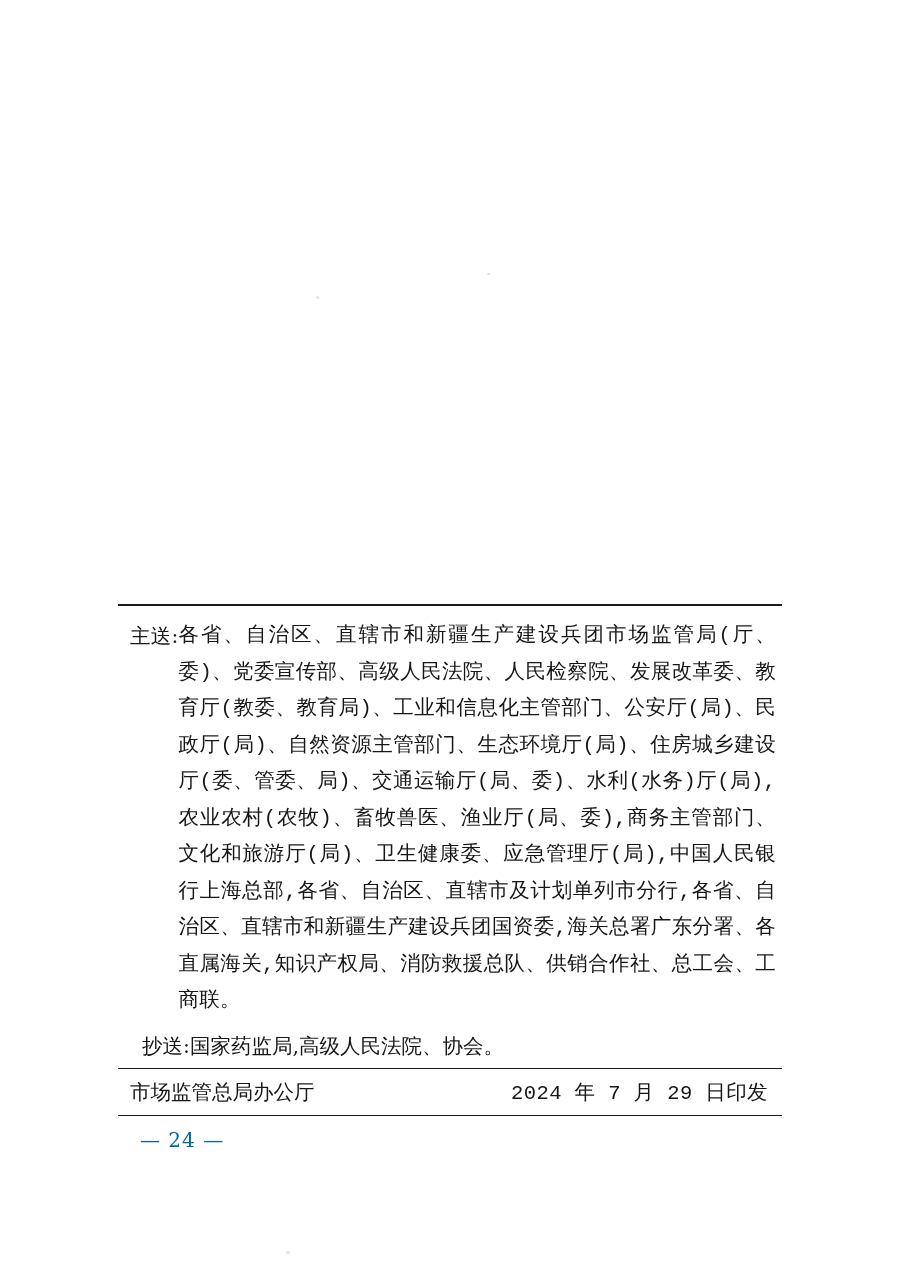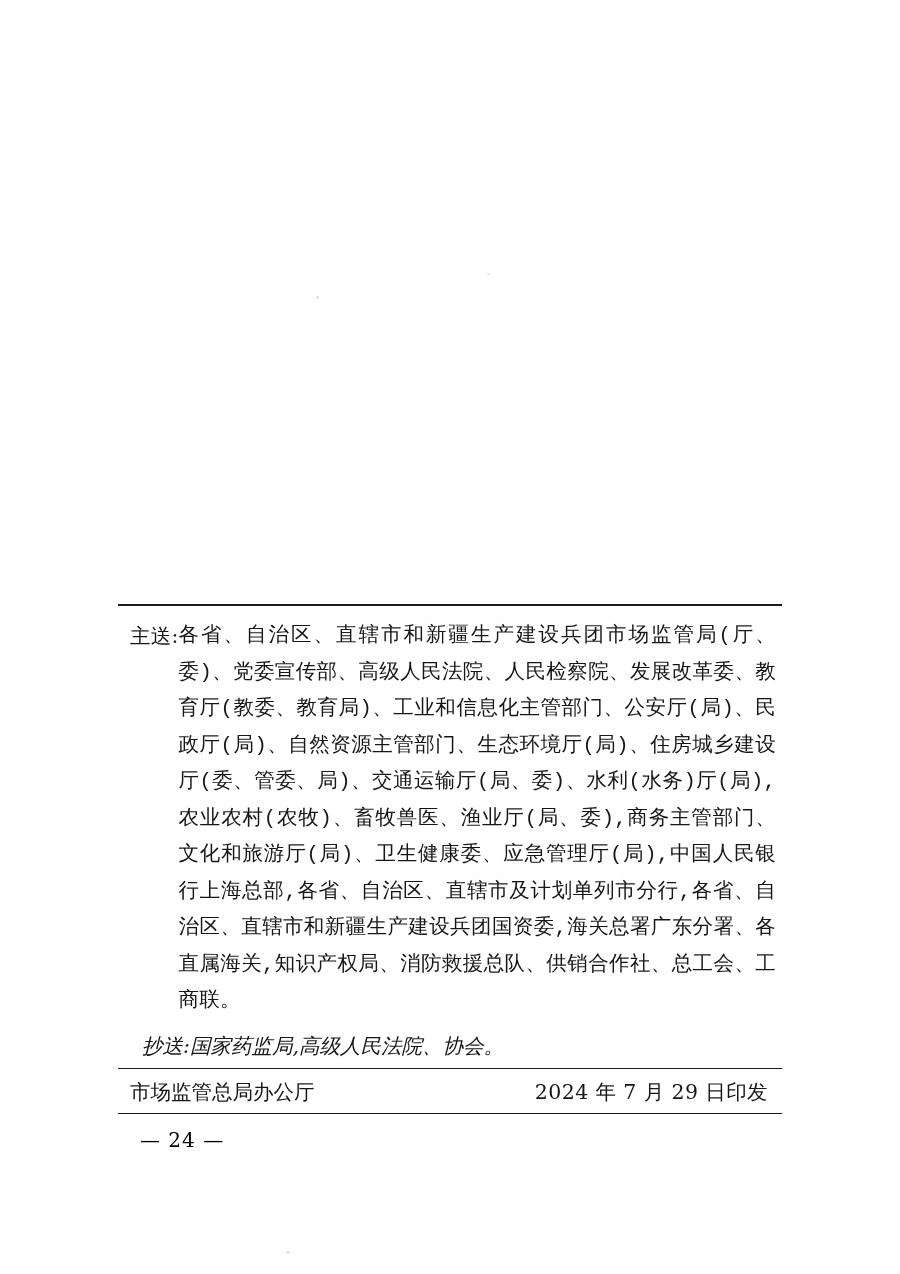--- a/index.html
+++ b/index.html
@@ -80,41 +80,40 @@
     font-family: Liberation Mono, monospace;
   }
 
   .cc-row {
     display: flex;
     align-items: flex-start;
     font-size: 20.5px;
     line-height: 36.5px;
     margin-top: 8px;
     padding-left: 12px;
-    font-style: italic;
   }
 
   .imprint-row {
     display: flex;
     justify-content: space-between;
     align-items: baseline;
     font-size: 20.5px;
     line-height: 34px;
     padding: 6px 14px 4px 12px;
   }
   .imprint-left { white-space: nowrap; }
-  .imprint-right { white-space: nowrap; letter-spacing: .4px; }
+  .imprint-right { white-space: nowrap; letter-spacing: .4px; font-family: Liberation Mono, monospace; }
 
   .page-number {
     position: absolute;
     left: 140px;
     top: 1128px;
     font-size: 20px;
     letter-spacing: 1px;
-    color: #000000;
+    color: #0369a1;
   }
 </style>
 </head>
 <body>
 
 <div class="page">
 
   <span class="speck" style="left:316px; top:296px; width:3px; height:3px;"></span>
   <span class="speck" style="left:487px; top:273px; width:3px; height:2px;"></span>
   <span class="speck" style="left:286px; top:1251px; width:4px; height:3px;"></span>

